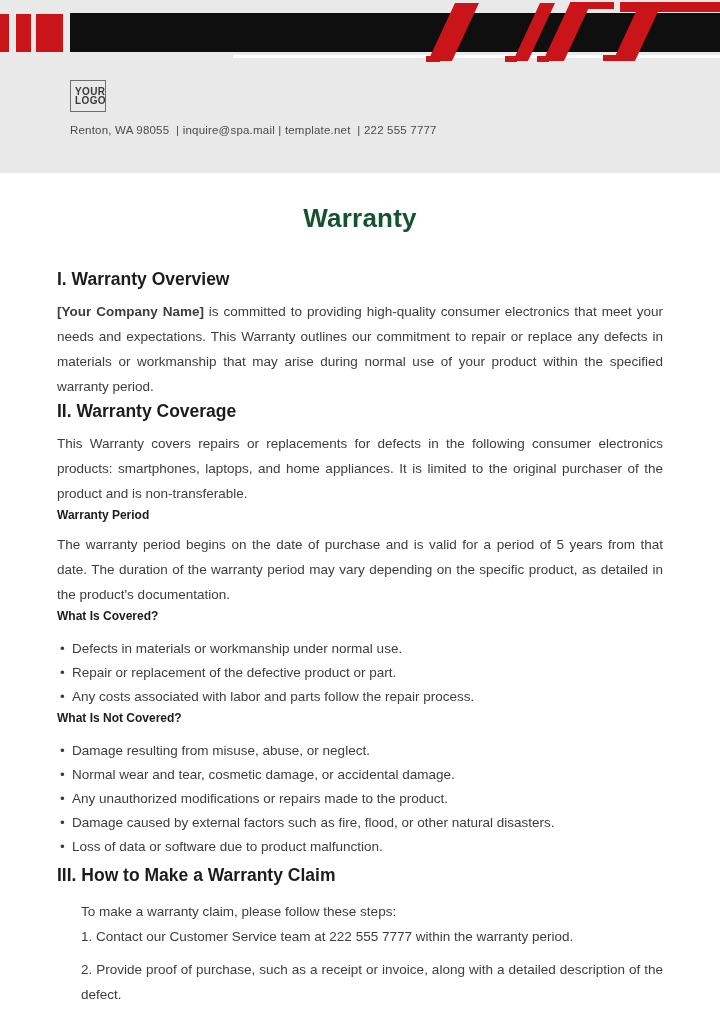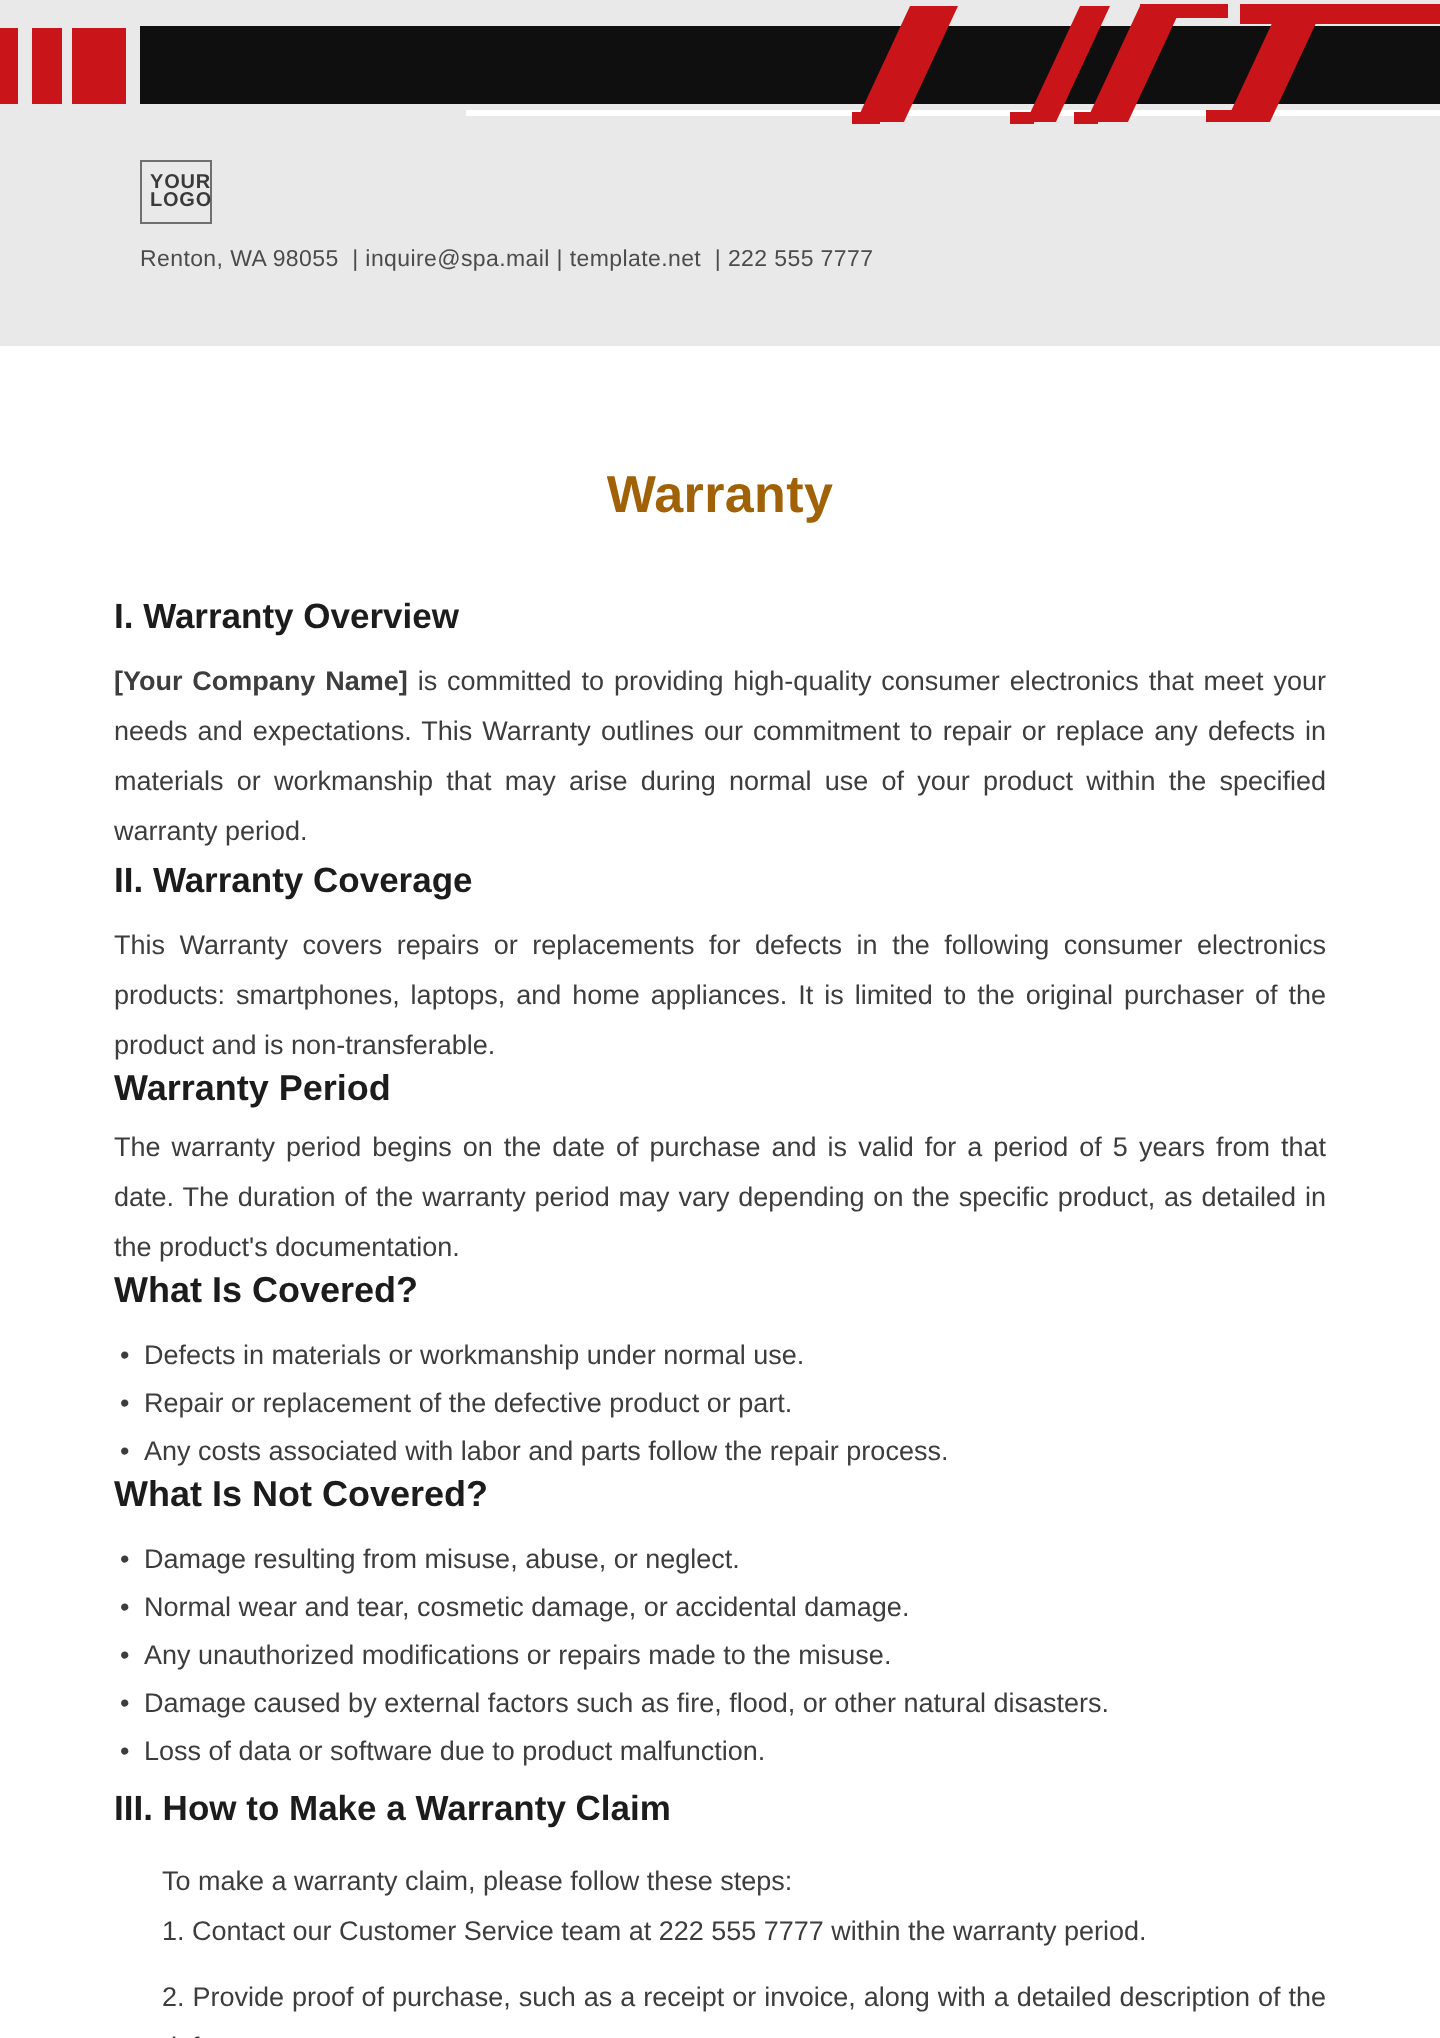--- a/index.html
+++ b/index.html
@@ -38,31 +38,31 @@
     padding-left:4px; color:#3a3a3a;
     font-size:10px; font-weight:700; line-height:9.5px; letter-spacing:.4px;
   }
   .contact-line {
     position:absolute; left:70px; top:124px;
     font-size:11.5px; color:#4b4b4b; letter-spacing:.2px; white-space:pre;
   }
   
   .content { padding:0 57px; }
   h1.doc-title {
-    margin-top:59px; text-align:center;
-    font-size:26px; line-height:30px; font-weight:700; color:#a16207;
+    margin-top:30px; text-align:center;
+    font-size:26px; line-height:30px; font-weight:700; color:#14532d;
     letter-spacing:.2px;
   }
   h2.sec {
     font-size:17.5px; line-height:20px; font-weight:700; color:#1c1c1c;
   }
   h2.sec.ov { margin-top:36px; }
   h2.sec.cv { margin-top:2px; }
   h2.sec.cl { margin-top:6px; }
-  h3.sub { font-size:18px; line-height:18px; font-weight:700; color:#1c1c1c; }
+  h3.sub { font-size:12px; line-height:18px; font-weight:700; color:#1c1c1c; }
   p.para {
     margin-top:10px; font-size:13.5px; line-height:25px; color:#3d3d3d;
     text-align:justify;
   }
   p.para.tight { margin-top:8px; }
   ul.blist { list-style:none; margin:12px 0 0 0; }
   ul.blist li {
     position:relative; padding-left:15px;
     font-size:13.5px; line-height:24px; color:#3d3d3d;
   }
@@ -124,21 +124,21 @@
     <ul class="blist">
       <li>Defects in materials or workmanship under normal use.</li>
       <li>Repair or replacement of the defective product or part.</li>
       <li>Any costs associated with labor and parts follow the repair process.</li>
     </ul>
 
     <h3 class="sub">What Is Not Covered?</h3>
     <ul class="blist">
       <li>Damage resulting from misuse, abuse, or neglect.</li>
       <li>Normal wear and tear, cosmetic damage, or accidental damage.</li>
-      <li>Any unauthorized modifications or repairs made to the misuse.</li>
+      <li>Any unauthorized modifications or repairs made to the product.</li>
       <li>Damage caused by external factors such as fire, flood, or other natural disasters.</li>
       <li>Loss of data or software due to product malfunction.</li>
     </ul>
 
     <h2 class="sec cl">III. How to Make a Warranty Claim</h2>
     <div class="steps">
       <p class="para intro">To make a warranty claim, please follow these steps:</p>
       <p class="para step1">1. Contact our Customer Service team at 222 555 7777 within the warranty period.</p>
       <p class="para step2">2. Provide proof of purchase, such as a receipt or invoice, along with a detailed description of the defect.</p>
     </div>

